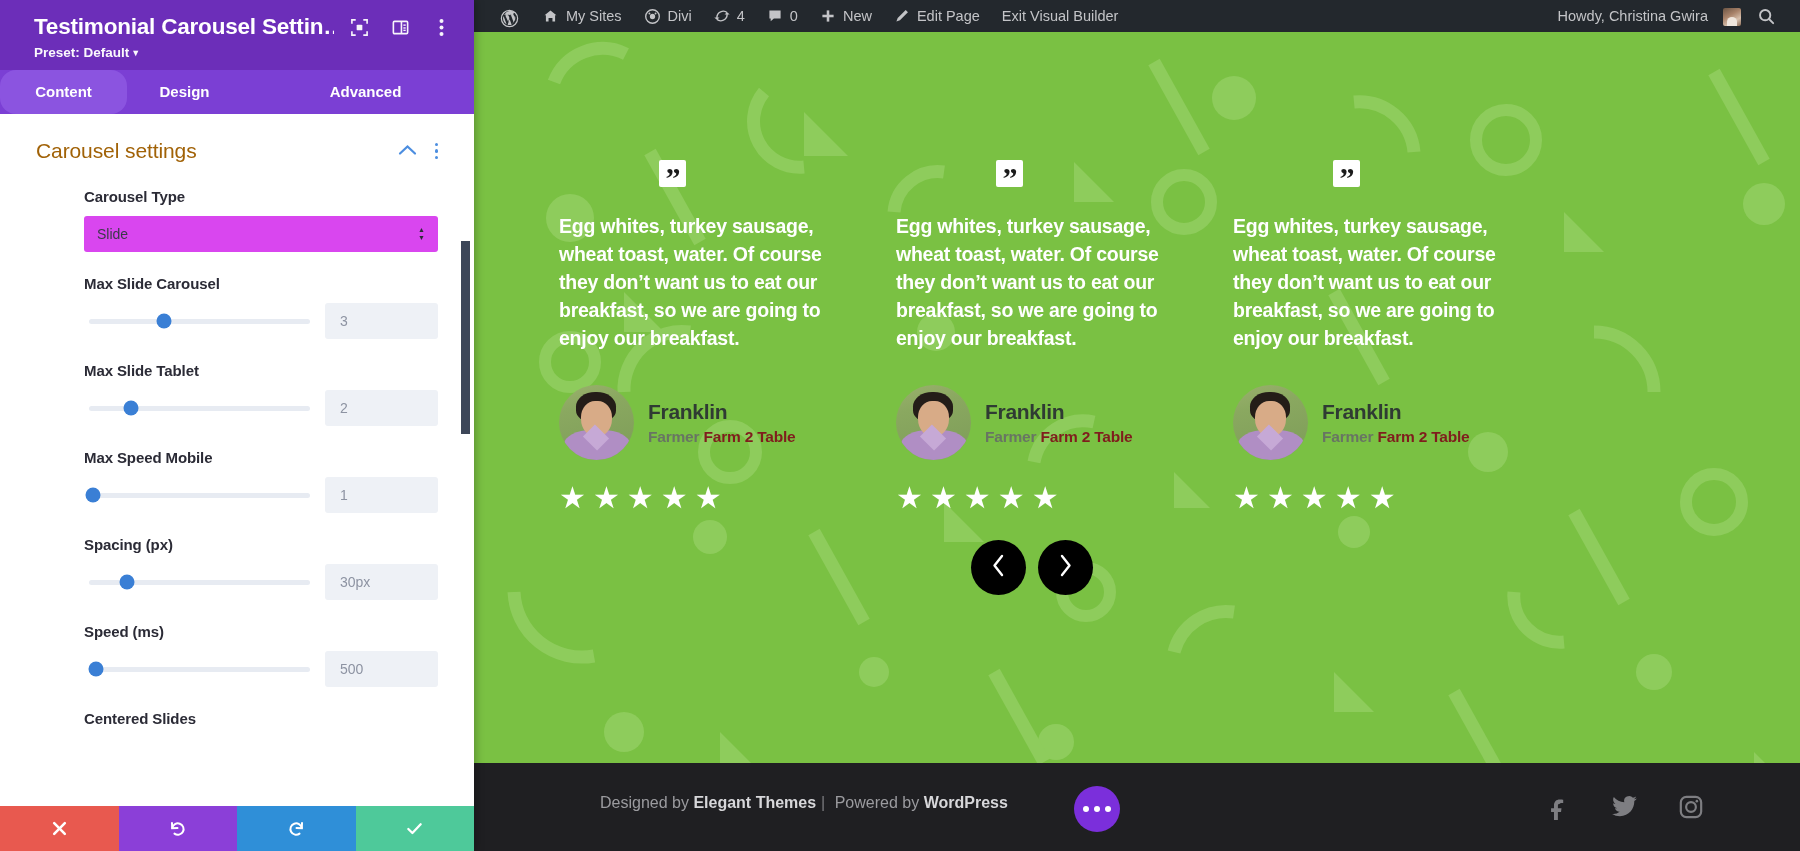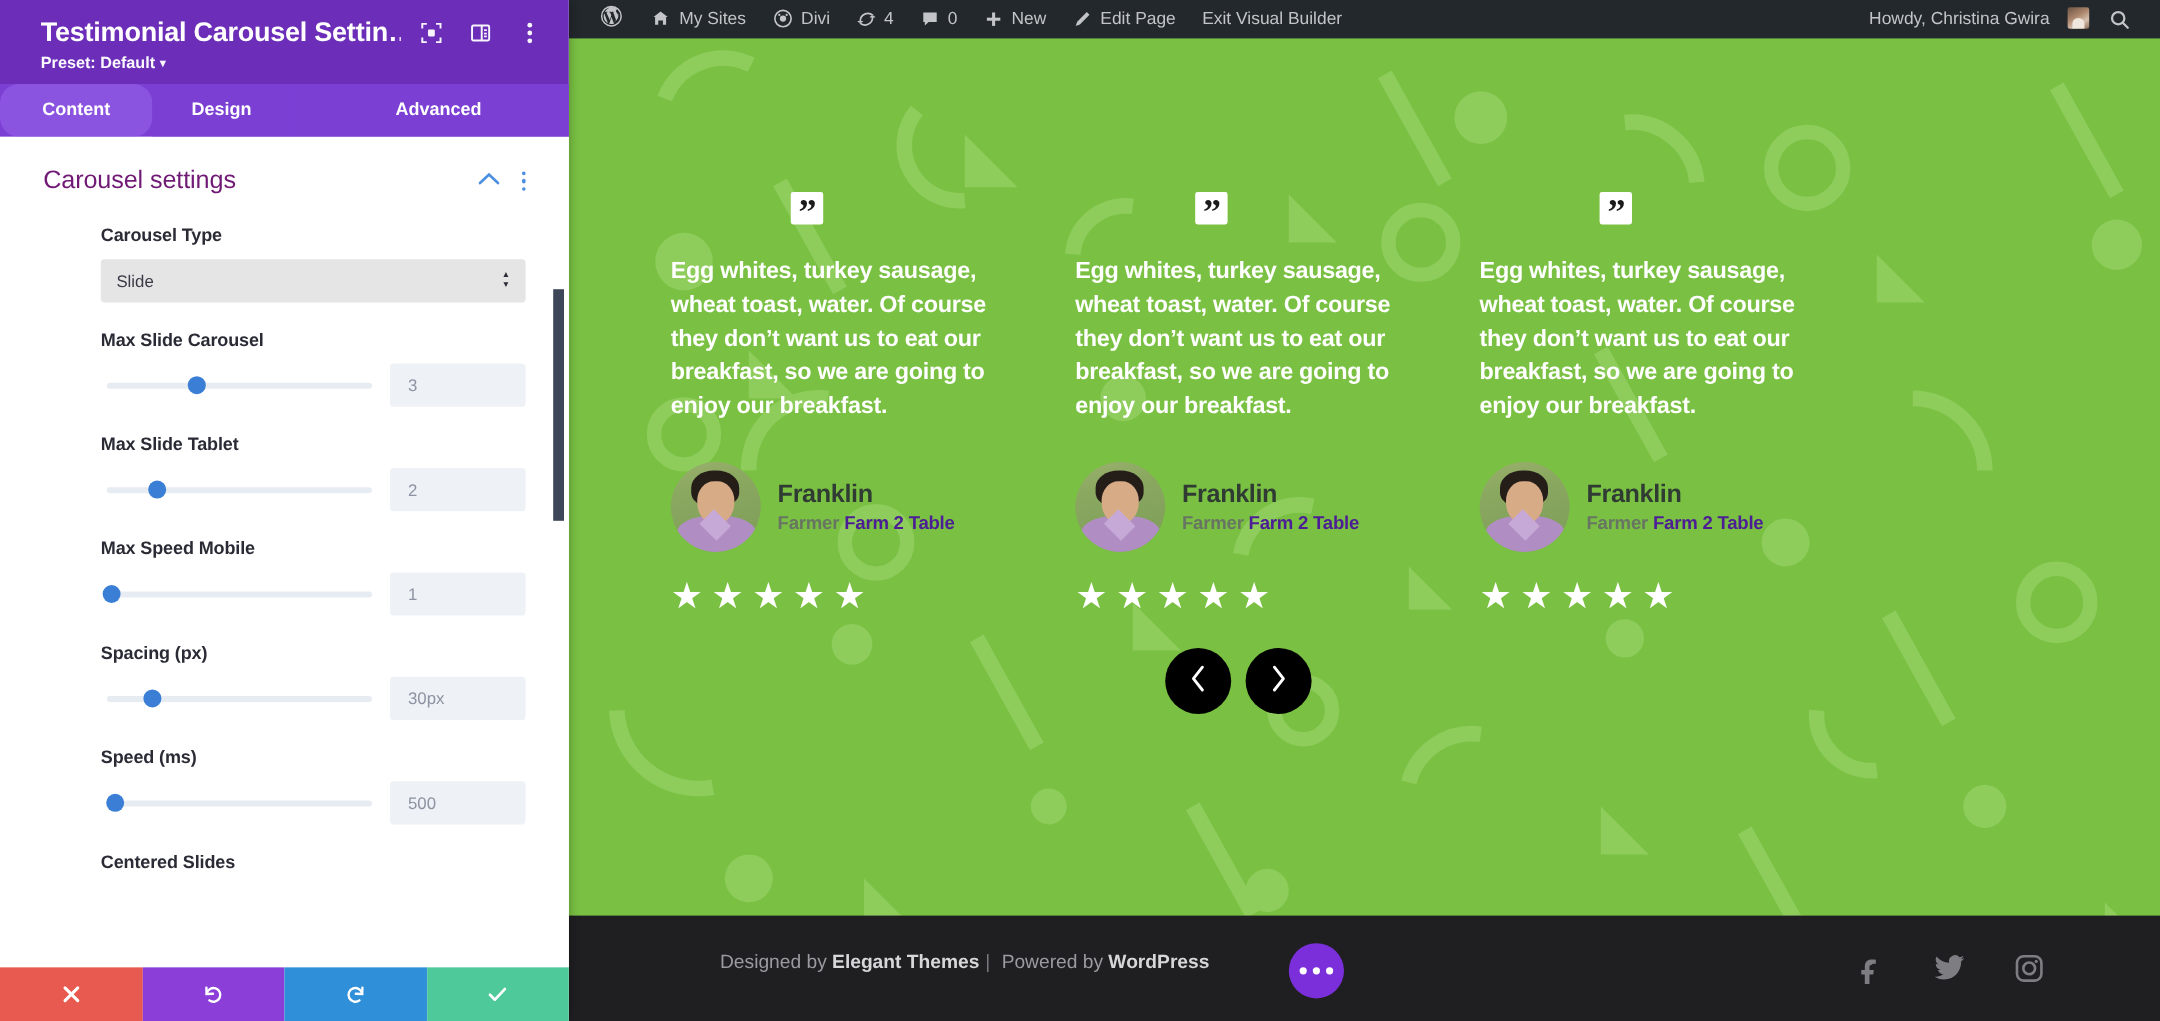--- a/index.html
+++ b/index.html
@@ -41,32 +41,32 @@
     text-align:center; cursor:pointer; background:#7b3fd4;
   }
   .sp-tab.t0 { width:127px; background:#8b54e0;border-radius:16px; }
   .sp-tab.t1 { width:115px; }
   .sp-tab.t2 { flex:1; text-align:center; padding-left:15px; }
 
   .sp-body { flex:1 1 auto; position:relative; overflow:hidden; background:#fff; padding:0 0 0 0; }
   .sp-scroll { position:absolute; inset:0; padding:25px 36px 0 36px; overflow:hidden; }
 
   .section-head { display:flex; align-items:center; margin-bottom:25px; }
-  .section-title { color:#701a75; font-size:21px; font-weight:400; letter-spacing:-.1px; }
+  .section-title { color:#a16207; font-size:21px; font-weight:400; letter-spacing:-.1px; }
   .section-actions { margin-left:auto; display:flex; align-items:center; gap:18px; }
   .chev-up { color:#4c8ee0; }
   .dots-v { display:flex; flex-direction:column; gap:3px; align-items:center; cursor:pointer; }
   .dots-v i { width:3.5px; height:3.5px; border-radius:50%; background:#4c8ee0; display:block; }
 
   .field { margin-bottom:23px;margin-left:48px; }
   .field-label {
     font-size:15px; font-weight:700; color:#2b2b36; margin-bottom:11px; letter-spacing:-.1px;
   }
   .select-box {
-    background:#e5e5e5; height:36px; border-radius:3px;
+    background:#d946ef; height:36px; border-radius:3px;
     display:flex; align-items:center; padding:0 13px; position:relative; cursor:pointer;
   }
   .select-box span { font-size:14px; color:#3a3a48; }
   .select-arrows {
     margin-left:auto; display:flex; flex-direction:column; gap:2px; align-items:center; color:#2b2b36;
   }
   .select-arrows b { font-size:7px; line-height:6px; display:block; }
 
   .slider-row { display:flex; align-items:center; gap:15px; }
   .slider-track {
@@ -95,21 +95,21 @@
   .fbtn.redo   { background:#2f8fd8; }
   .fbtn.save   { background:#4ec99a; }
   .fbtn svg { display:block; }
 
   
   .wp-bar {
     position:absolute; left:474px; top:0; right:0; height:32px;
     background:#23282d; color:#c3c4c7; display:flex; align-items:center;
     font-size:14.5px; z-index:30; padding-left:14px;
   }
-  .wp-item { display:flex; align-items:flex-end; gap:7px; padding:0 11px; height:16px; cursor:pointer; white-space:nowrap; }
+  .wp-item { display:flex; align-items:flex-start; gap:7px; padding:0 11px; height:16px; cursor:pointer; white-space:nowrap; }
   .wp-item svg { display:block; }
   .wp-right { margin-left:auto; display:flex; align-items:center; padding-right:14px; gap:0; }
   .wp-avatar {
     width:18px; height:18px; border-radius:2px; margin-left:8px; overflow:hidden;
     background:linear-gradient(150deg,#6b5443 0%,#a9836a 40%,#d7c0ad 70%,#8a6b55 100%);
     position:relative; flex:0 0 auto;
   }
   .wp-avatar::after {
     content:""; position:absolute; left:4px; top:9px; width:10px; height:9px;
     background:#efe6dd; border-radius:50% 50% 0 0;
@@ -159,21 +159,21 @@
     background:#b08ec4; border-radius:42% 42% 0 0;
   }
   .avatar-big .collar {
     position:absolute; left:27px; bottom:14px; width:20px; height:17px;
     background:#c6a9d6; transform:rotate(45deg);
   }
   .author-meta { line-height:1.2; }
   .author-name { color:#2f3b33; font-size:21px; font-weight:600; letter-spacing:-.3px; }
   .author-sub { font-size:15.5px; font-weight:600; margin-top:3px; letter-spacing:-.2px; }
   .author-pos { color:#687563; }
-  .author-co  { color:#4c1d95; }
+  .author-co  { color:#7f1d1d; }
   .stars { margin-top:23px; display:flex; gap:7px; color:#fff; }
   .stars span { font-size:30px; line-height:1; }
 
   .nav-arrows {
     position:absolute; left:497px; top:508px; display:flex; gap:12px;
   }
   .nav-btn {
     width:55px; height:55px; border-radius:50%; background:#000;
     display:flex; align-items:center; justify-content:center; cursor:pointer;
   }

